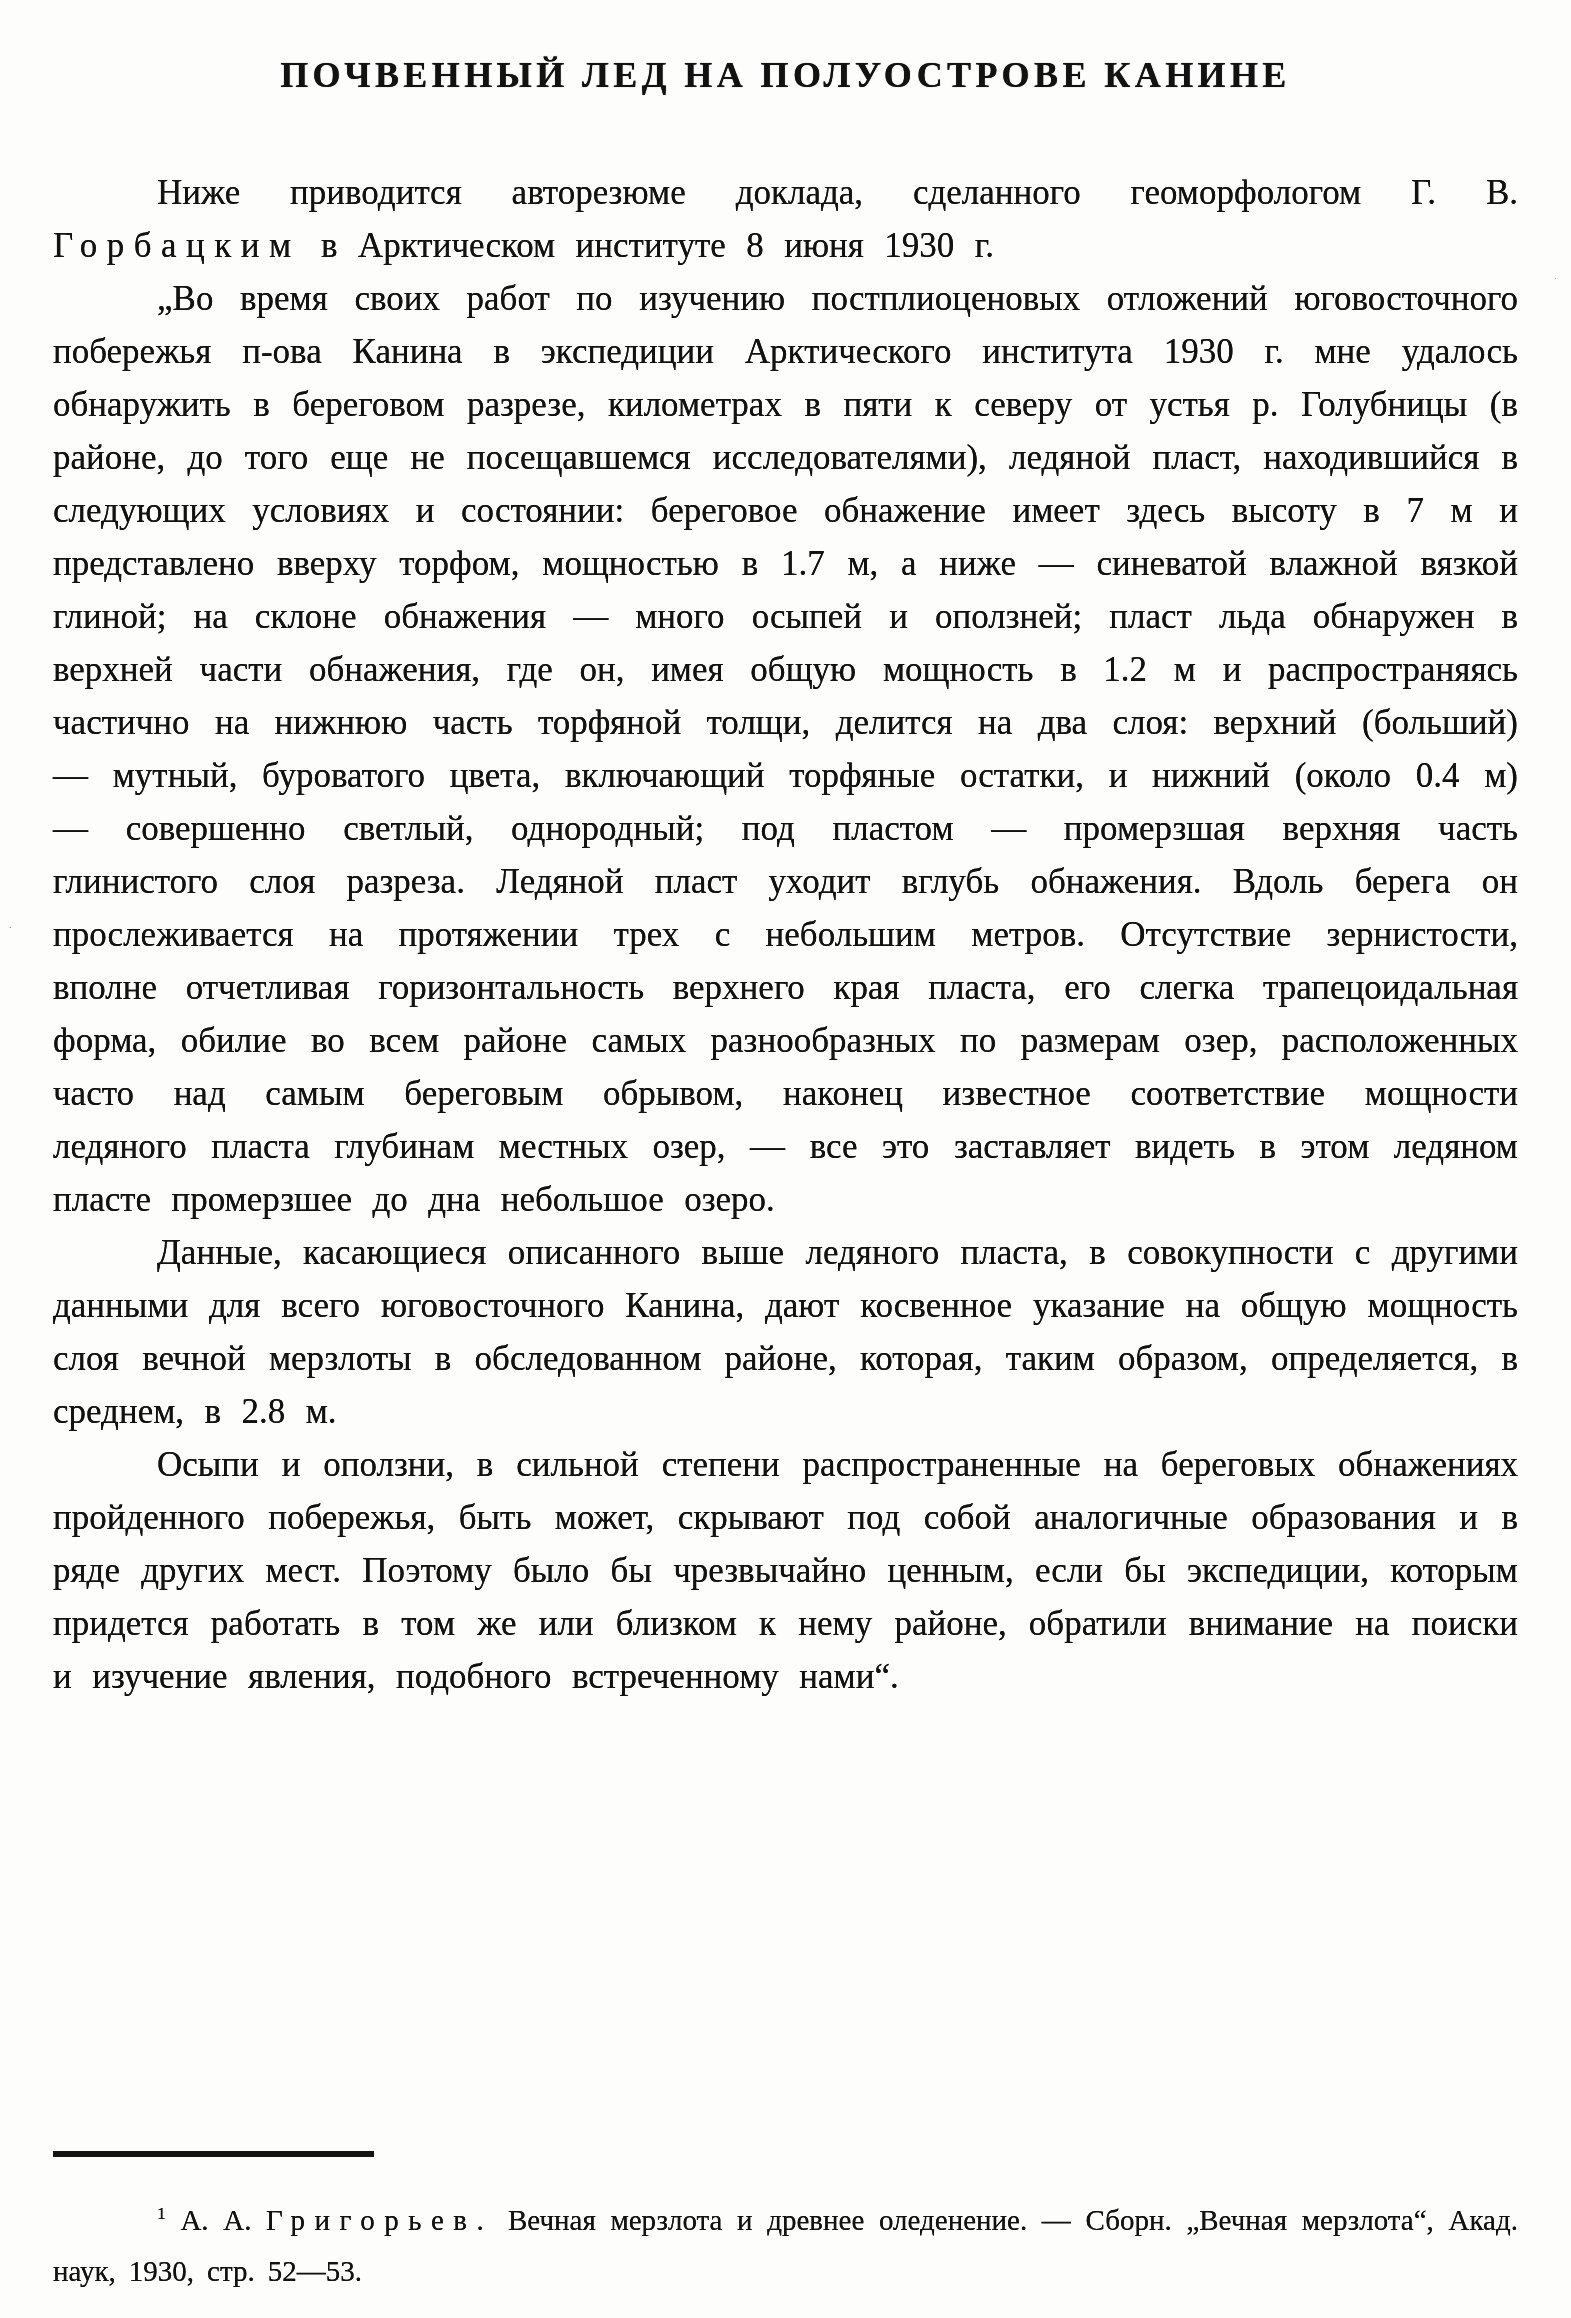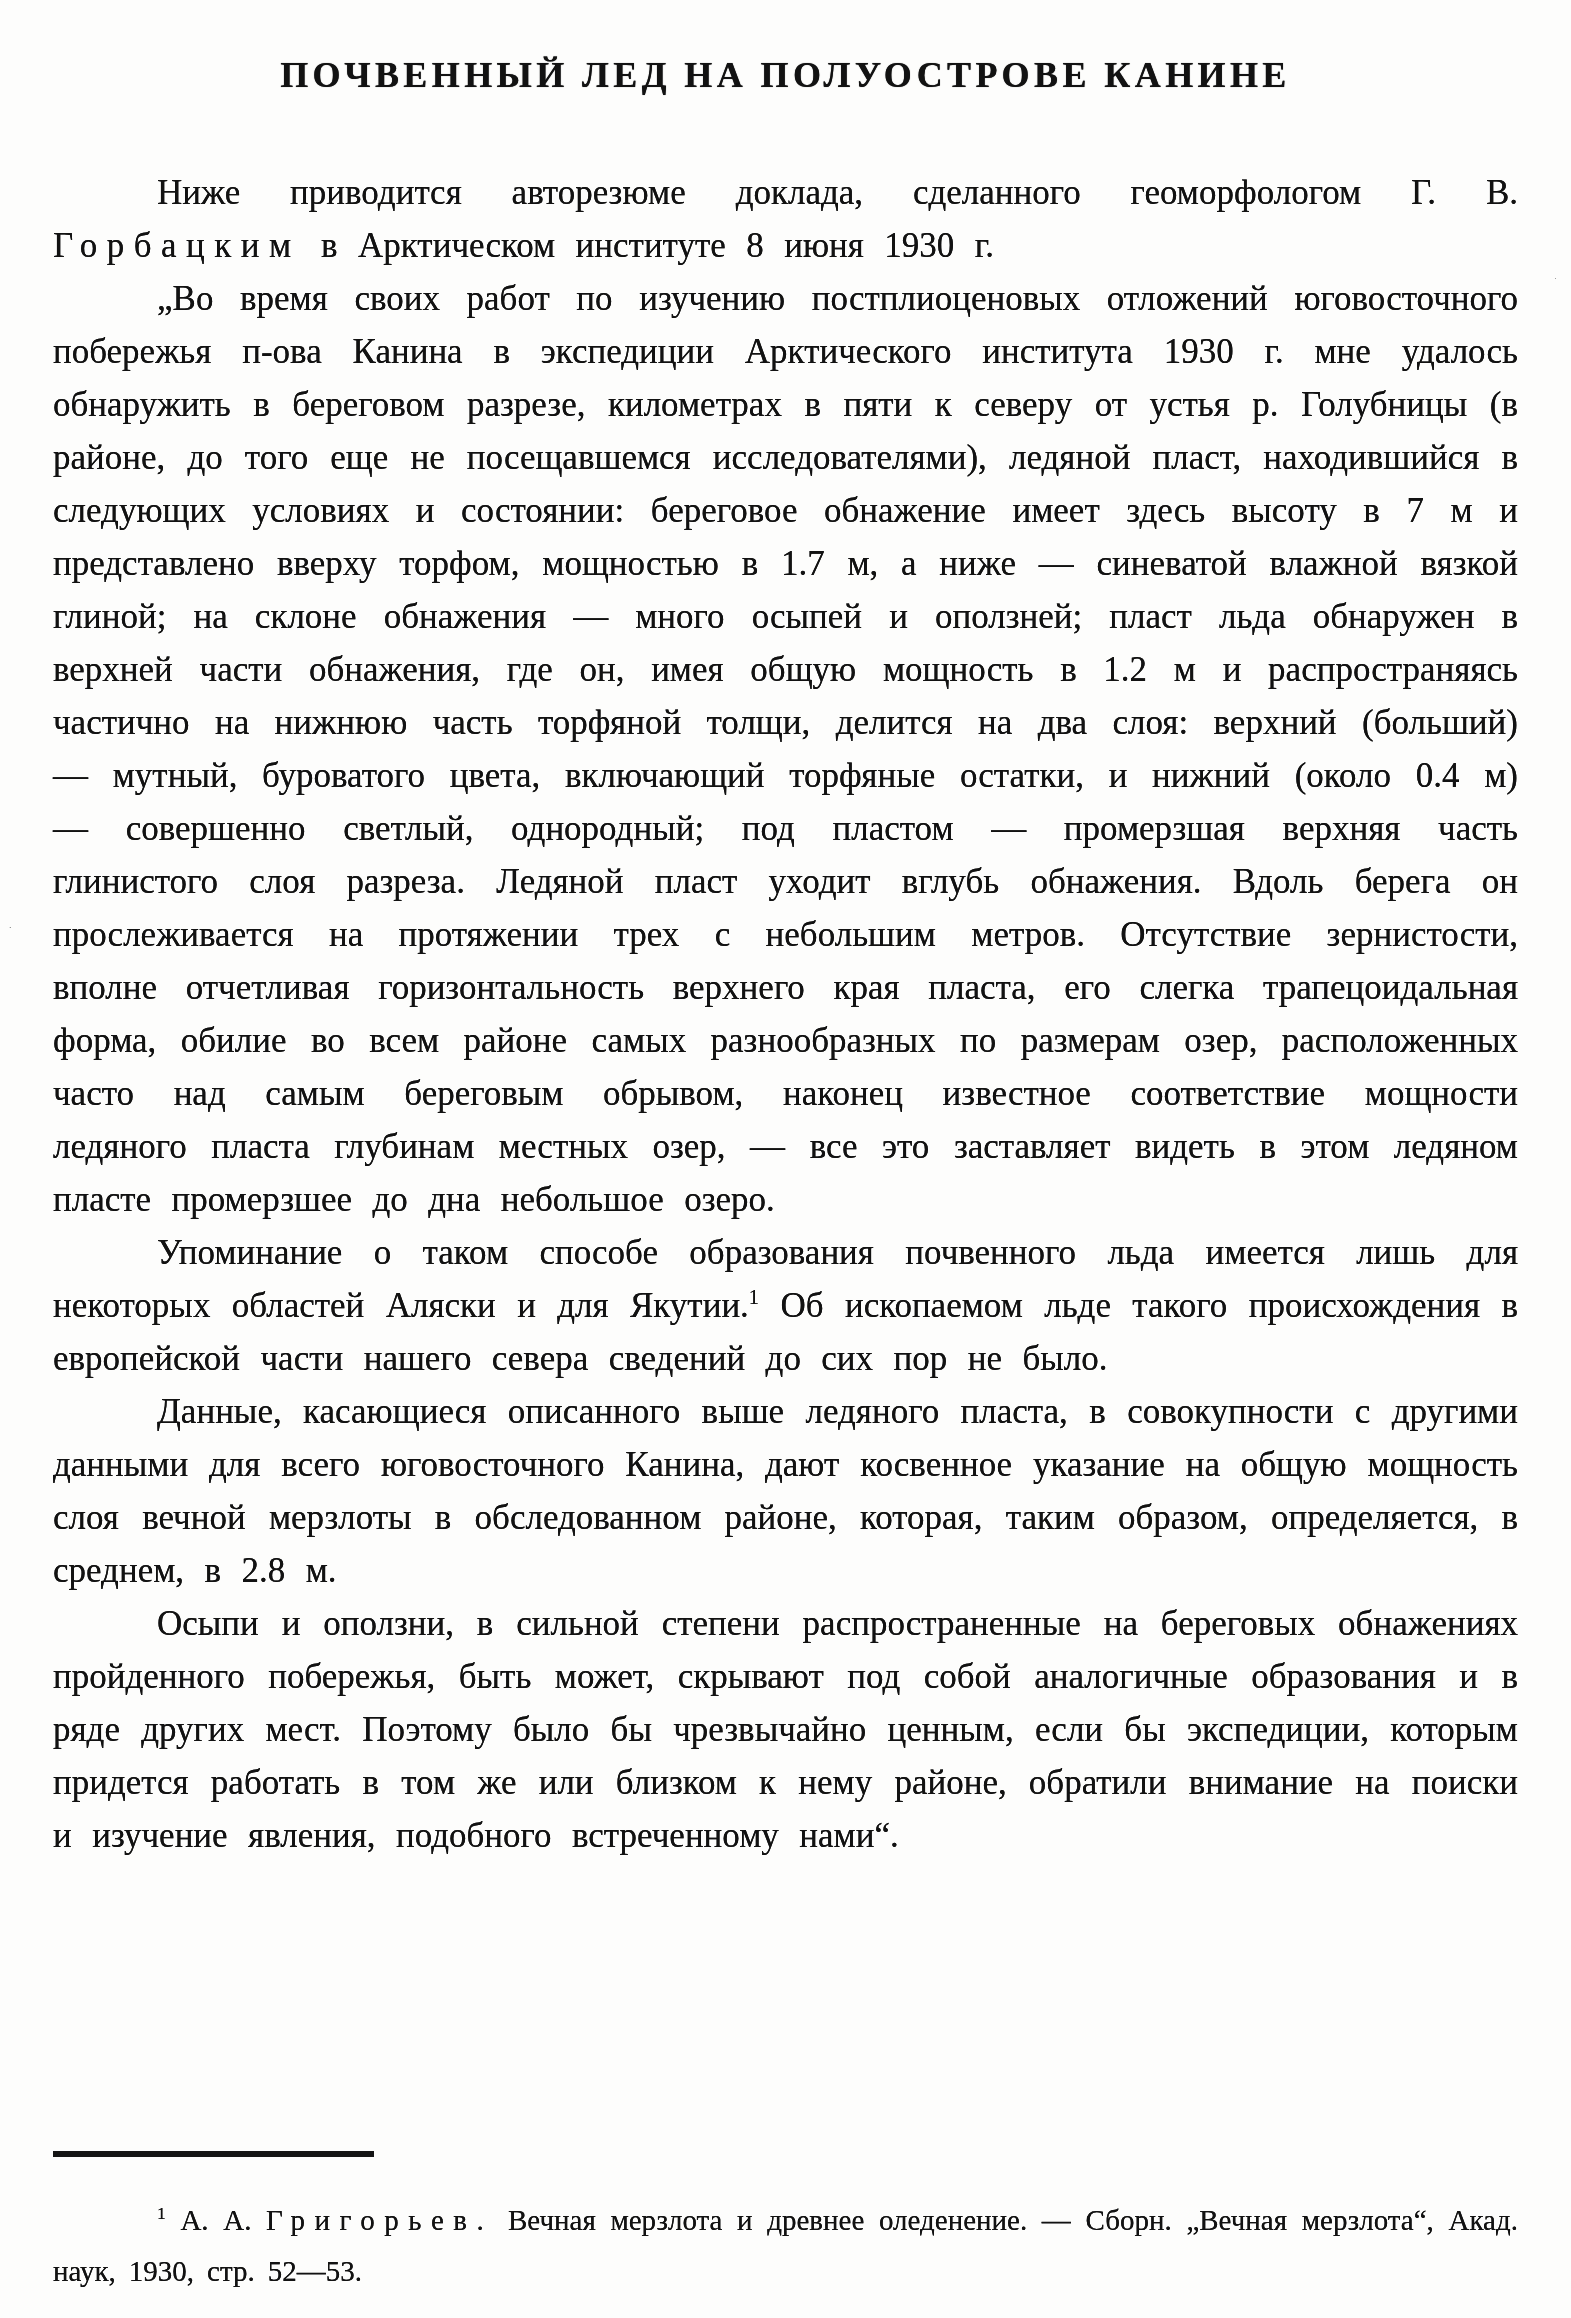--- a/index.html
+++ b/index.html
@@ -85,21 +85,20 @@
 <div class="page">
 
   <h1 class="doc-title">ПОЧВЕННЫЙ ЛЕД НА ПОЛУОСТРОВЕ КАНИНЕ</h1>
 
   <div class="body-text">
 
     <p><span>Ниже приводится авторезюме доклада, сделанного геоморфологом Г. В. </span><span class="spaced-name">Горбацким</span><span> в Арктическом институте 8 июня 1930 г.</span></p>
 
     <p>„Во время своих работ по изучению постплиоценовых отложений юговосточного побережья п-ова Канина в экспедиции Арктического института 1930 г. мне удалось обнаружить в береговом разрезе, километрах в пяти к северу от устья р. Голубницы (в районе, до того еще не посещавшемся исследователями), ледяной пласт, находившийся в следующих условиях и состоянии: береговое обнажение имеет здесь высоту в 7 м и представлено вверху торфом, мощностью в 1.7 м, а ниже — синеватой влажной вязкой глиной; на склоне обнажения — много осыпей и оползней; пласт льда обнаружен в верхней части обнажения, где он, имея общую мощность в 1.2 м и распространяясь частично на нижнюю часть торфяной толщи, делится на два слоя: верхний (больший) — мутный, буроватого цвета, включающий торфяные остатки, и нижний (около 0.4 м) — совершенно светлый, однородный; под пластом — промерзшая верхняя часть глинистого слоя разреза. Ледяной пласт уходит вглубь обнажения. Вдоль берега он прослеживается на протяжении трех с небольшим метров. Отсутствие зернистости, вполне отчетливая горизонтальность верхнего края пласта, его слегка трапецоидальная форма, обилие во всем районе самых разнообразных по размерам озер, расположенных часто над самым береговым обрывом, наконец известное соответствие мощности ледяного пласта глубинам местных озер, — все это заставляет видеть в этом ледяном пласте промерзшее до дна небольшое озеро.</p>
 
-    <p><span>Упоминание о таком способе образования почвенного льда имеется лишь для некоторых областей Аляски и для Якутии.</span><sup class="fn-ref">1</sup><span> Об ископаемом льде такого происхождения в европейской части нашего севера сведений до сих пор не было.</span></p>
 
     <p>Данные, касающиеся описанного выше ледяного пласта, в совокупности с другими данными для всего юговосточного Канина, дают косвенное указание на общую мощность слоя вечной мерзлоты в обследованном районе, которая, таким образом, определяется, в среднем, в 2.8 м.</p>
 
     <p>Осыпи и оползни, в сильной степени распространенные на береговых обнажениях пройденного побережья, быть может, скрывают под собой аналогичные образования и в ряде других мест. Поэтому было бы чрезвычайно ценным, если бы экспедиции, которым придется работать в том же или близком к нему районе, обратили внимание на поиски и изучение явления, подобного встреченному нами“.</p>
 
   </div>
 
   <div class="footnote-block">
     <div class="footnote-rule"></div>
     <p class="footnote-text"><sup class="fn-ref">1</sup><span> А. А. </span><span class="spaced-name">Григорьев.</span><span> Вечная мерзлота и древнее оледенение. — Сборн. „Вечная мерзлота“, Акад. наук, 1930, стр. 52—53.</span></p>

